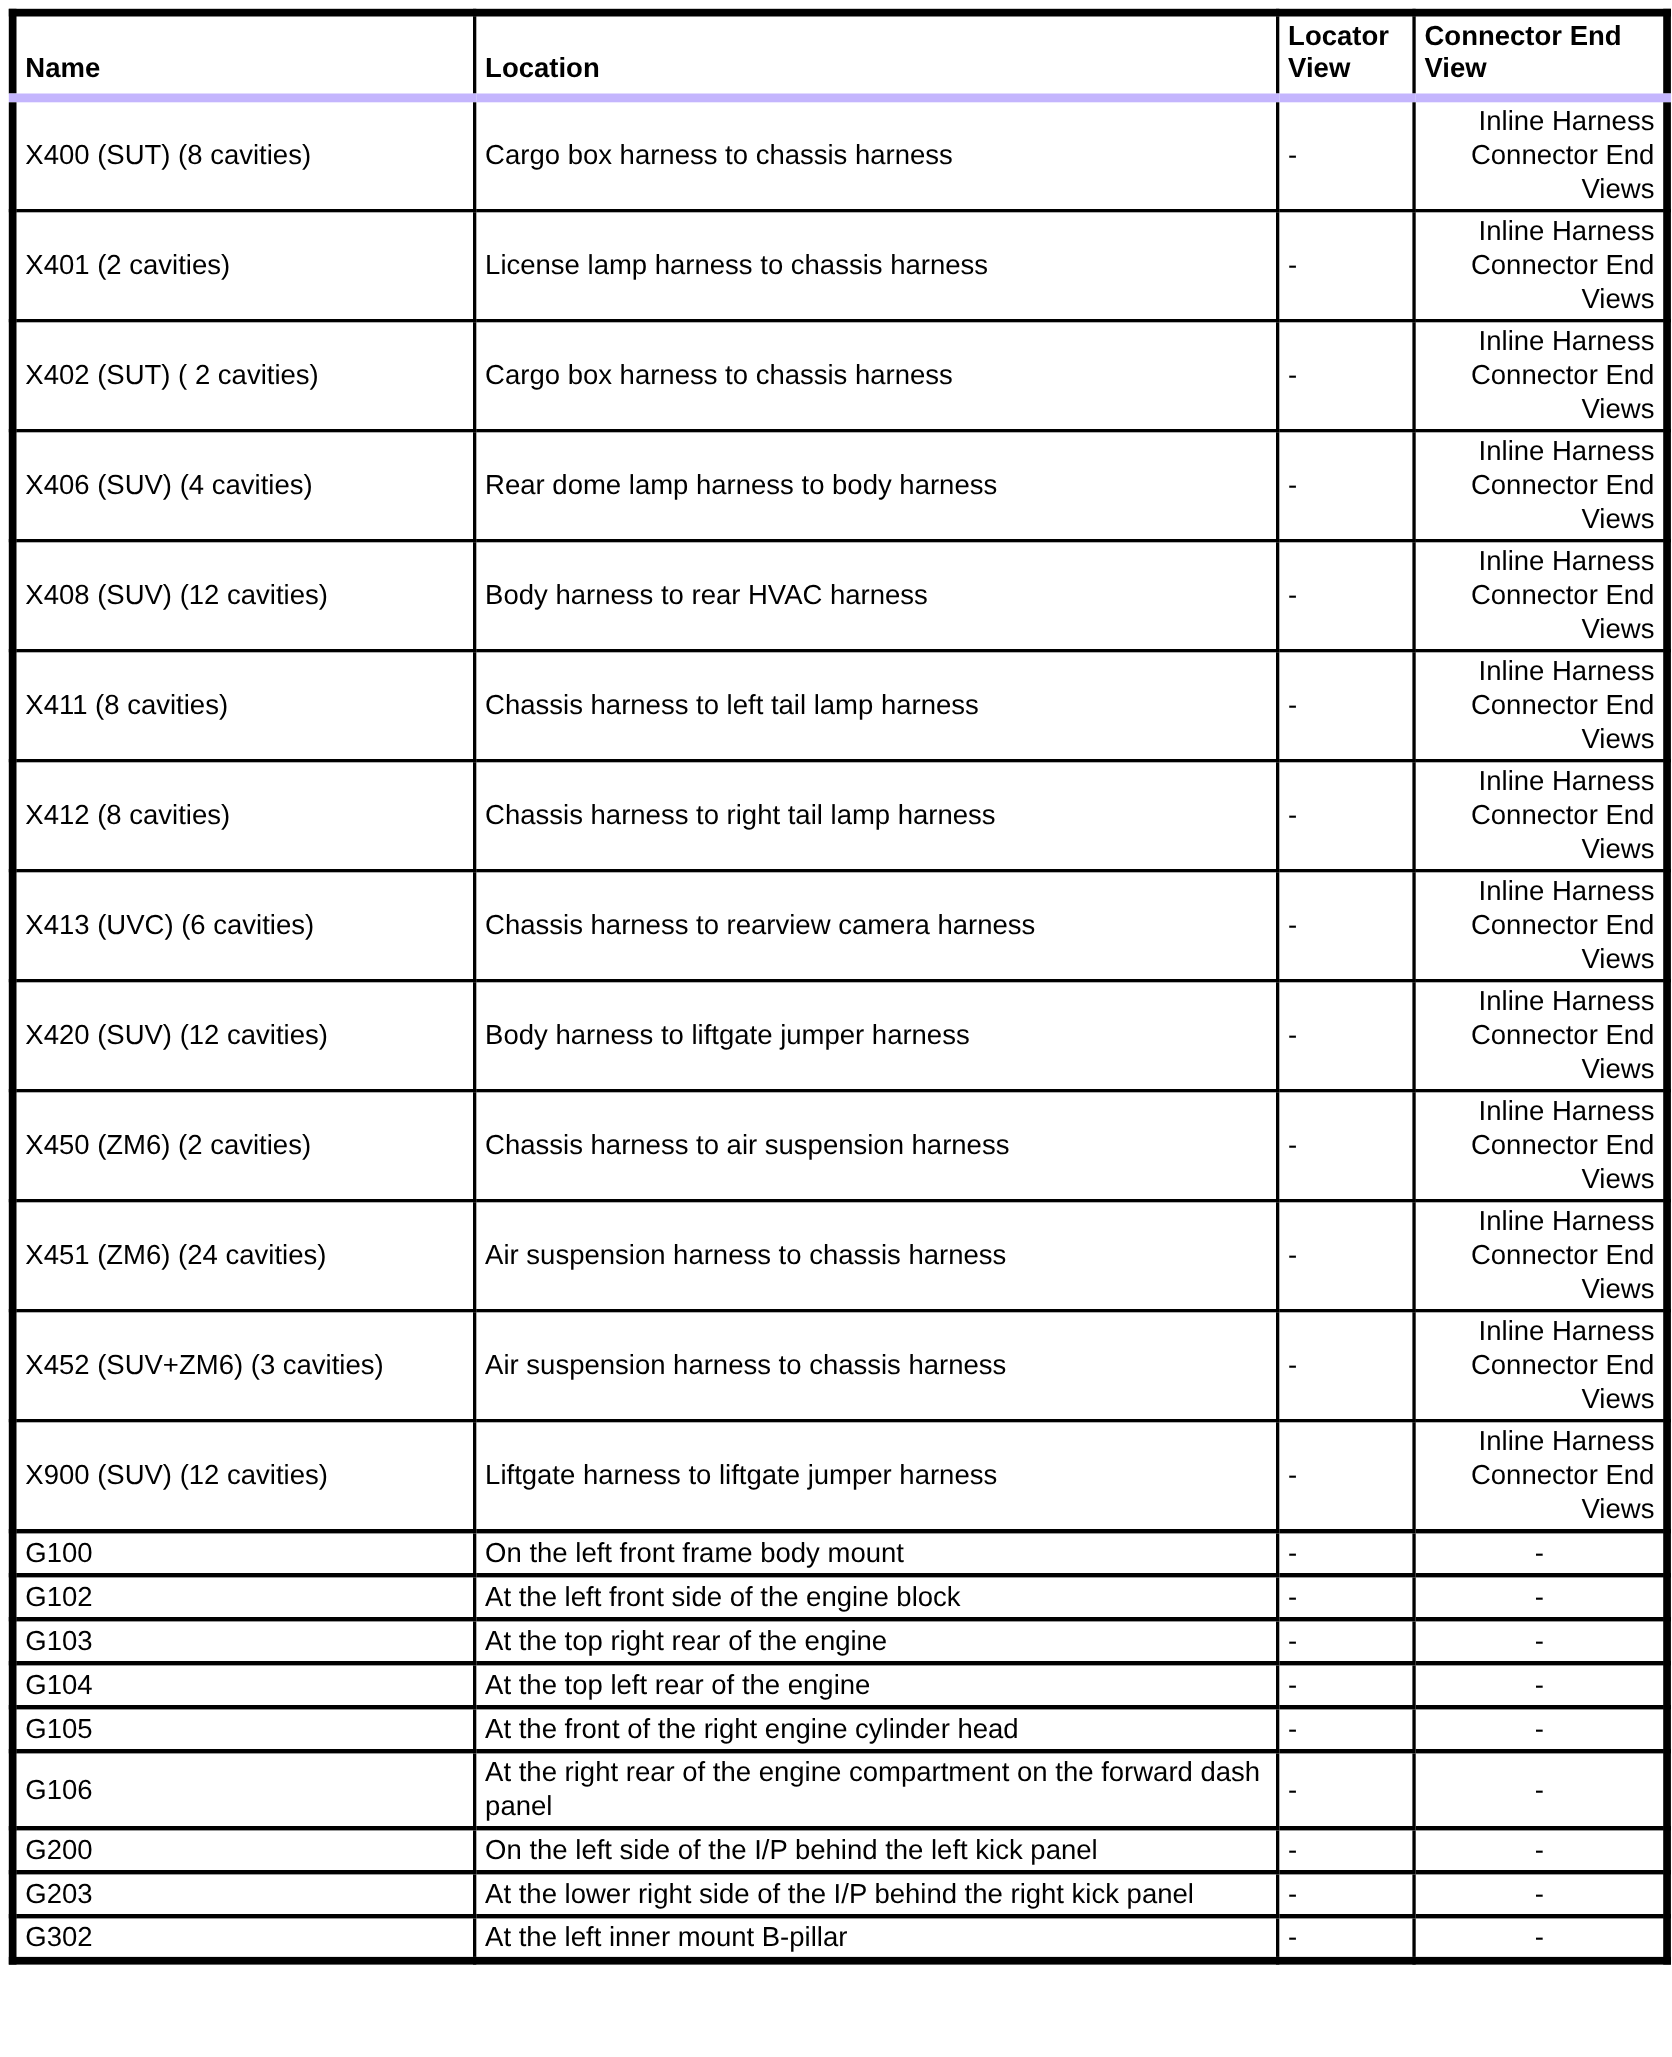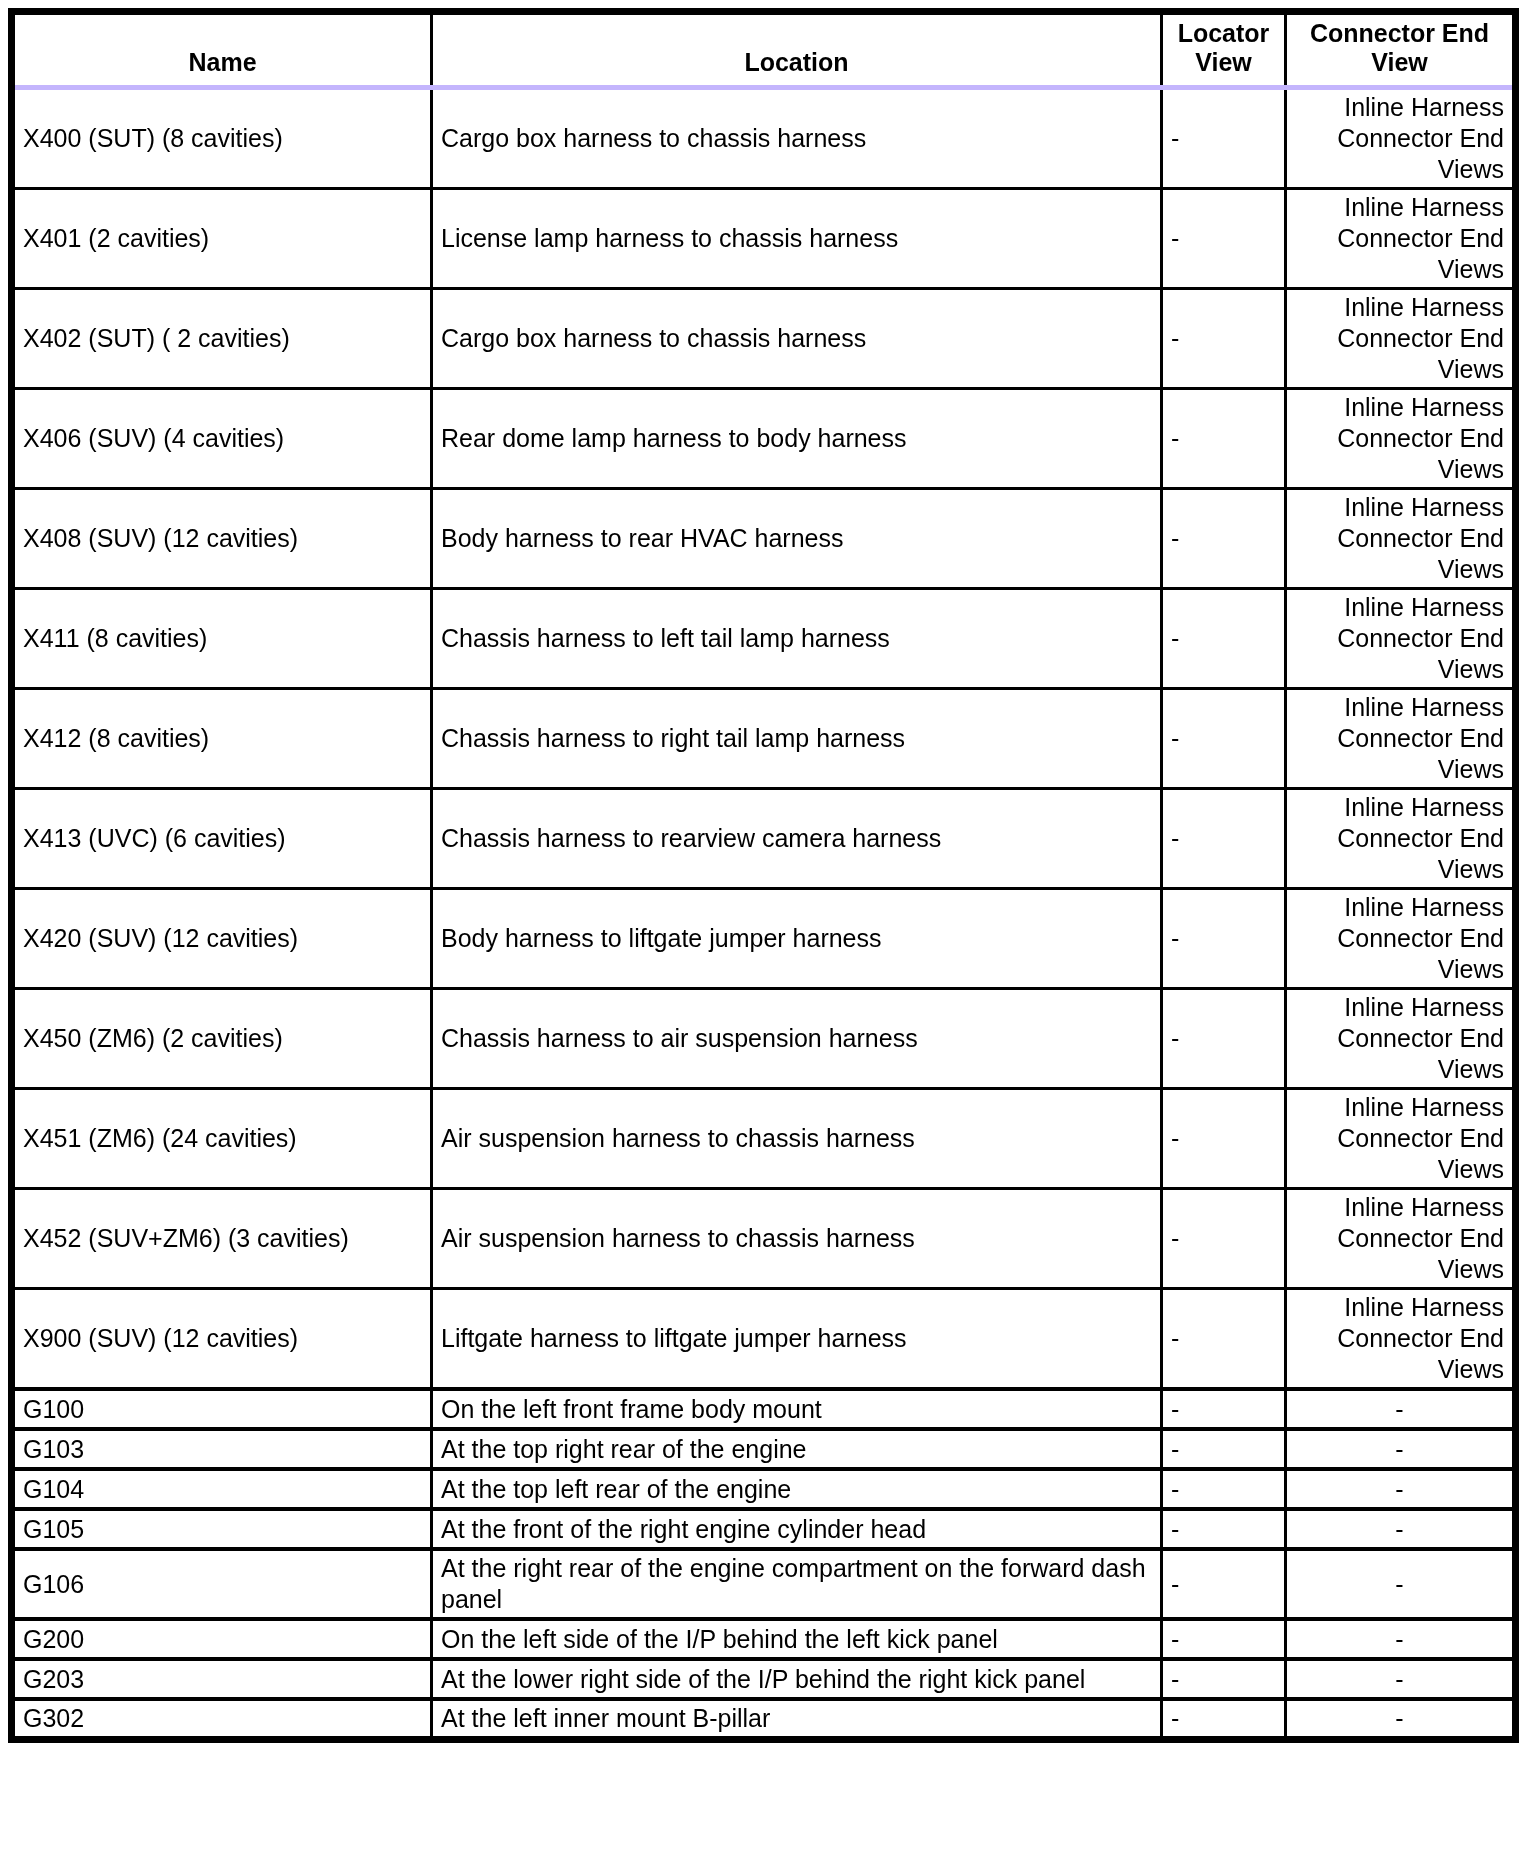--- a/index.html
+++ b/index.html
@@ -29,25 +29,25 @@
     overflow: hidden;
     box-sizing: border-box;
   }
   col.col-name      { width: 420px; }
   col.col-location  { width: 730px; }
   col.col-locator   { width: 124px; }
   col.col-connector { width: 230px; }
 
   thead th {
     font-weight: 700;
-    text-align: center;
+    text-align: left;
     vertical-align: bottom;
     padding: 4px 8px 8px 8px;
     height: 60px;
-    border-bottom: 5px solid #c4b5fd;
+    border-bottom: 8px solid #c4b5fd;
     line-height: 29px;
   }
   tbody td {
     padding: 2px 8px;
     vertical-align: middle;
   }
   tr.connector-row { height: 98px; }
   tr.ground-row    { height: 40px; }
   tr.ground-row td { border-top-width: 4px; border-bottom-width: 4px; }
 
@@ -155,20 +155,26 @@
     <td class="cell-locator">-</td>
     <td class="cell-connector">Inline Harness Connector End Views</td>
   </tr>
         <tr class="ground-row">
     <td class="cell-name">G100</td>
     <td class="cell-location">On the left front frame body mount</td>
     <td class="cell-locator">-</td>
     <td class="cell-connector">-</td>
   </tr>
         <tr class="ground-row">
+    <td class="cell-name">G102</td>
+    <td class="cell-location">At the left front side of the engine block</td>
+    <td class="cell-locator">-</td>
+    <td class="cell-connector">-</td>
+  </tr>
+        <tr class="ground-row">
     <td class="cell-name">G103</td>
     <td class="cell-location">At the top right rear of the engine</td>
     <td class="cell-locator">-</td>
     <td class="cell-connector">-</td>
   </tr>
         <tr class="ground-row">
     <td class="cell-name">G104</td>
     <td class="cell-location">At the top left rear of the engine</td>
     <td class="cell-locator">-</td>
     <td class="cell-connector">-</td>

